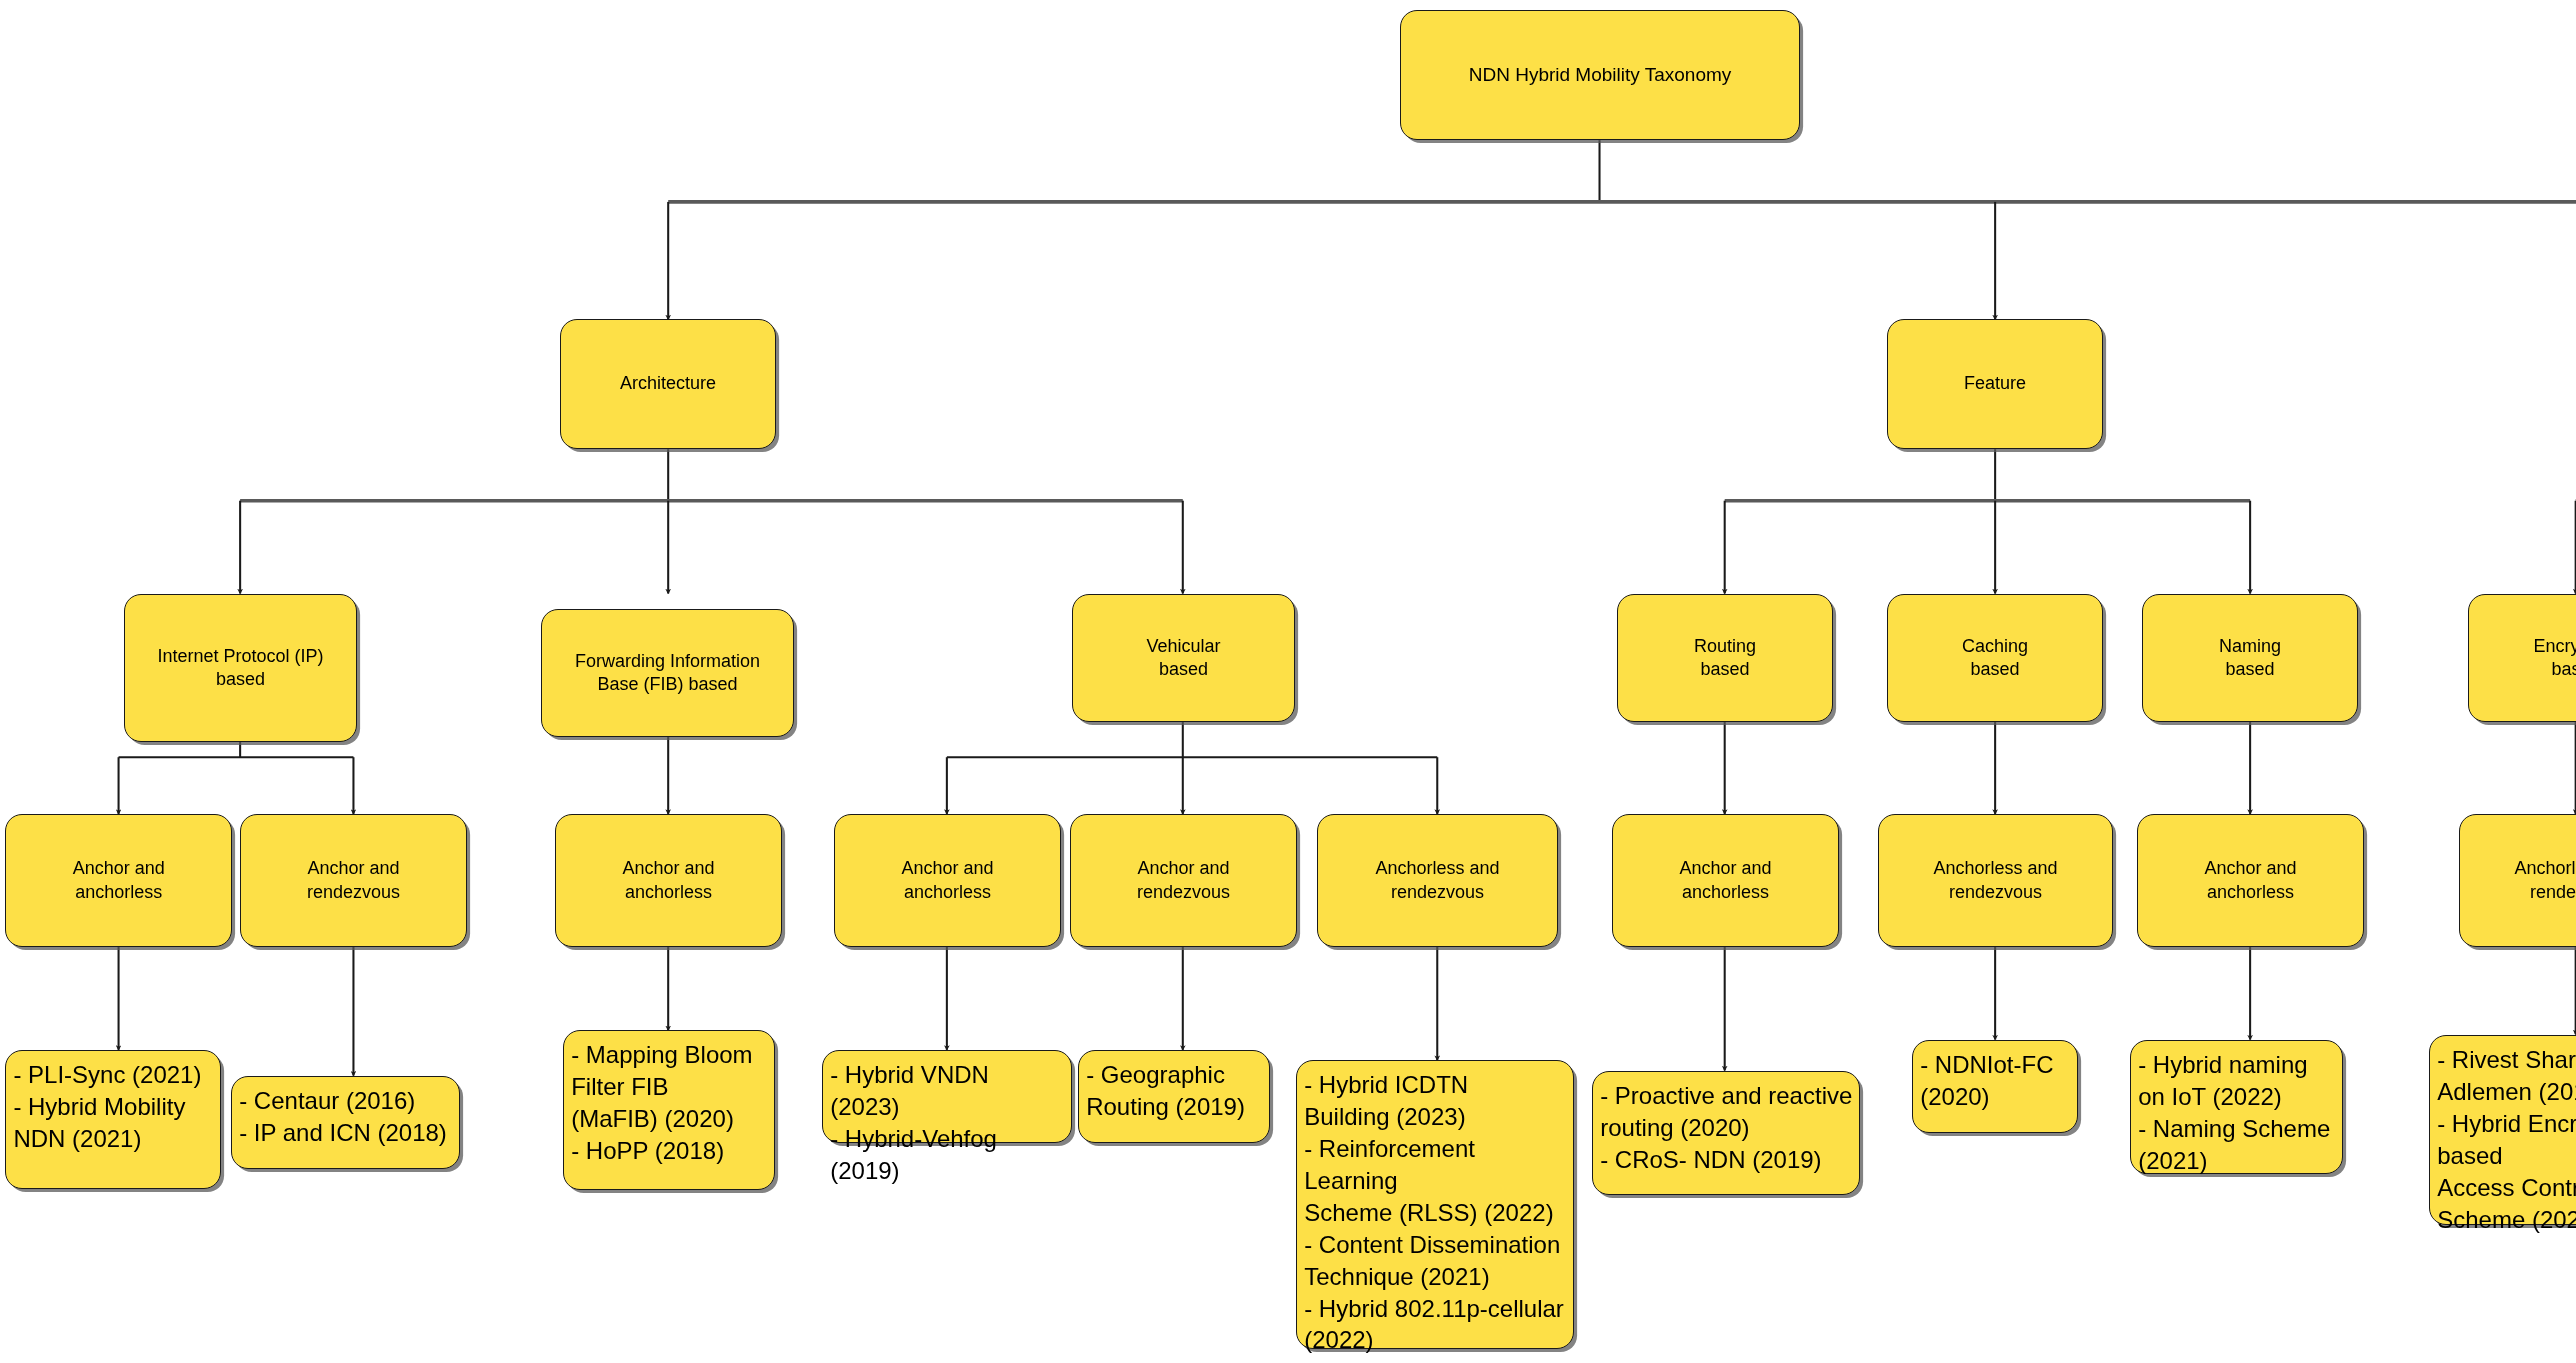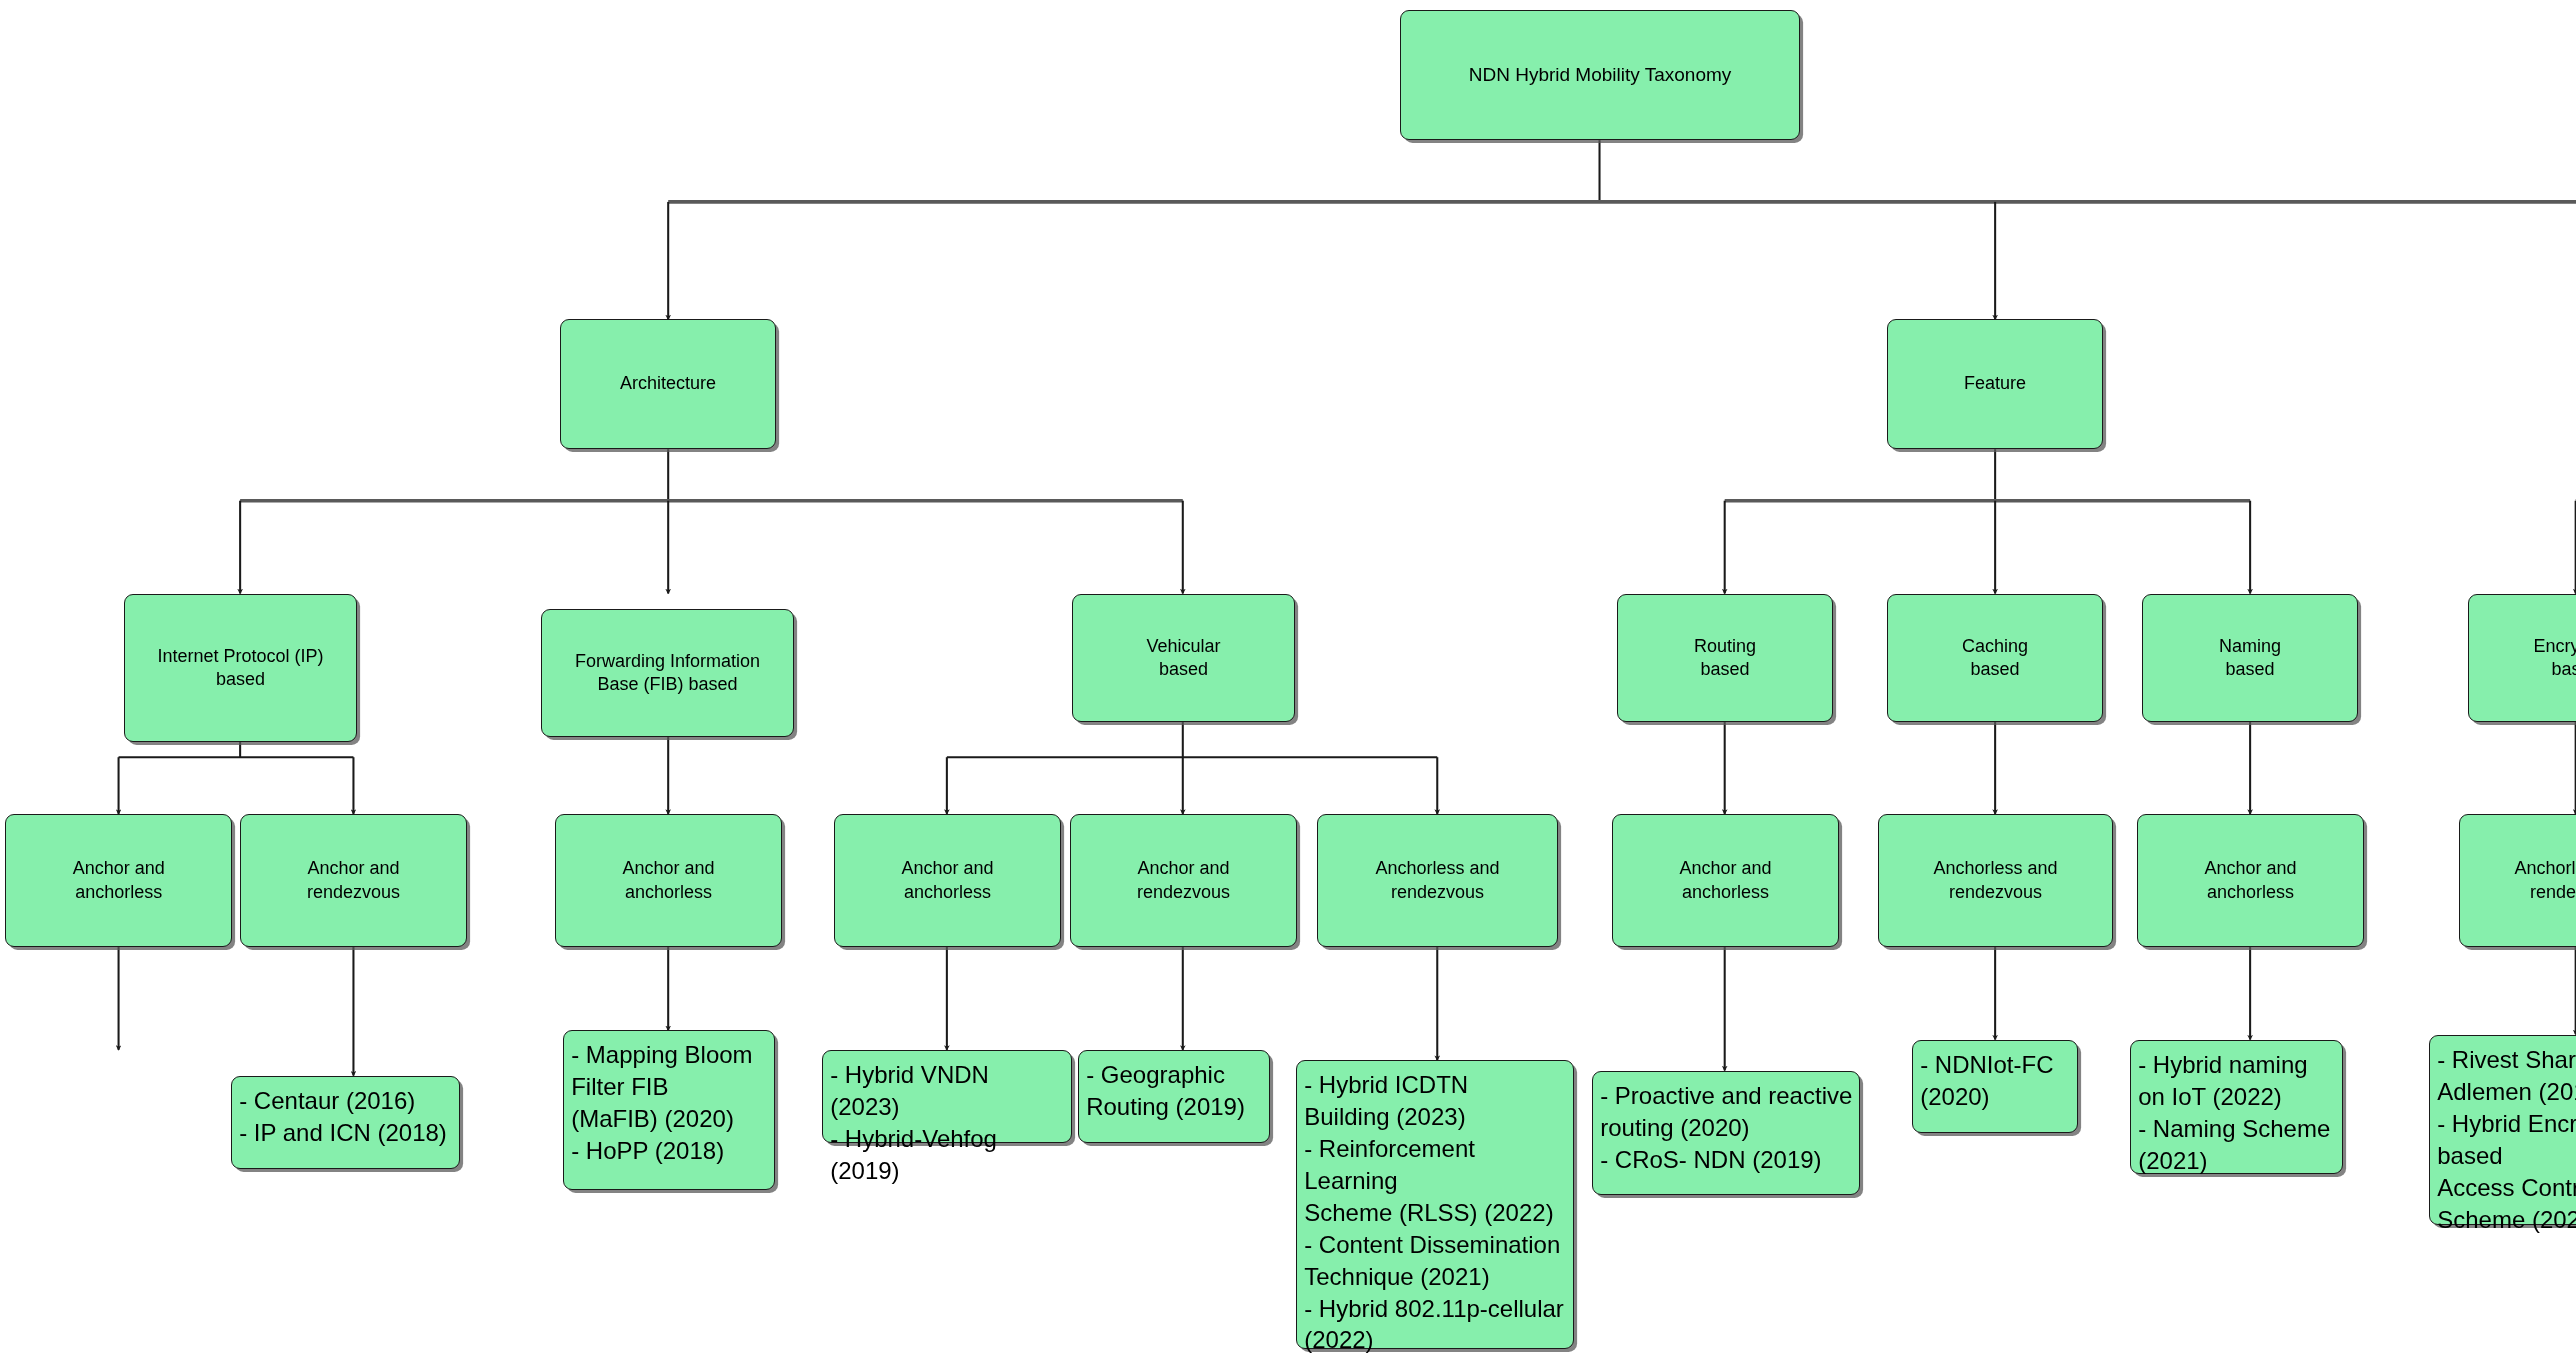--- a/index.html
+++ b/index.html
@@ -20,23 +20,23 @@
     position: absolute;
     left: 0;
     top: 0;
     width: 2942px;
     height: 1363px;
     pointer-events: none;
   }
   .node {
     position: absolute;
     box-sizing: border-box;
-    background: #86efac;
+    background: #fde047;
     border: 1.5px solid #1a1a1a;
-    border-radius: 9px;
+    border-radius: 17px;
     box-shadow: 3.6px 3.6px 0 -0.5px rgba(90,90,90,0.75);
     display: flex;
     align-items: center;
     justify-content: center;
     color: #000000;
     z-index: 2;
   }
   .node .label {
     width: 100%;
     text-align: center;
@@ -204,20 +204,25 @@
   </div>
   <div class="node s-l4" style="left:2137px; top:814px; width:227px; height:133px;">
     <span class="label">Anchor and
 anchorless</span>
   </div>
   <div class="node s-l4" style="left:2459px; top:814px; width:235px; height:133px;">
     <span class="label">Anchorless and
 rendezvous</span>
   </div>
 
+  <div class="node leaf s-leaf" style="left:5.2px; top:1050px; width:216px; height:139px;">
+    <span class="label">- PLI-Sync (2021)
+- Hybrid Mobility
+NDN  (2021)</span>
+  </div>
   <div class="node leaf s-leaf" style="left:231px; top:1076px; width:229px; height:93px;">
     <span class="label">- Centaur (2016)
 - IP and ICN (2018)</span>
   </div>
   <div class="node leaf s-leaf" style="left:563px; top:1030px; width:212px; height:160px;">
     <span class="label">- Mapping Bloom
   Filter FIB
 (MaFIB) (2020)
 - HoPP (2018)</span>
   </div>

